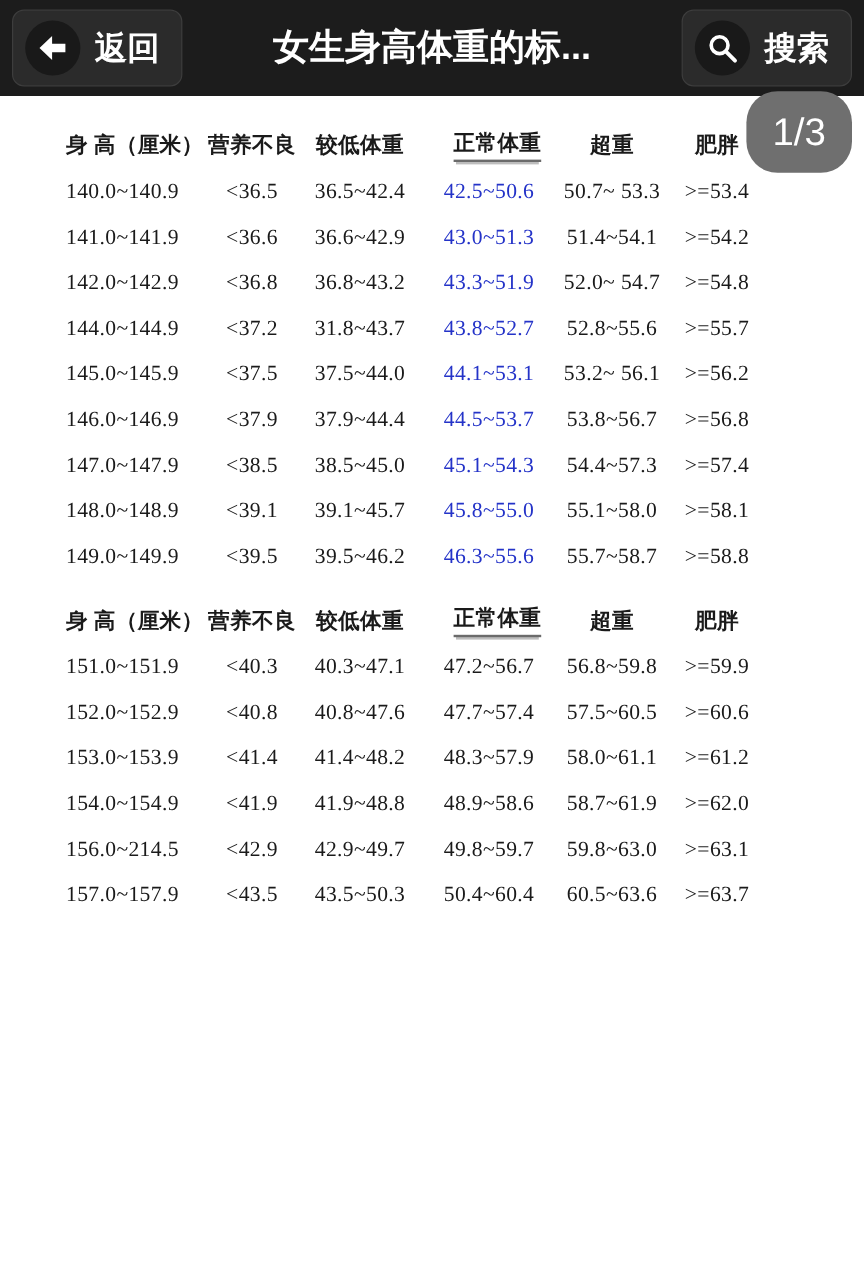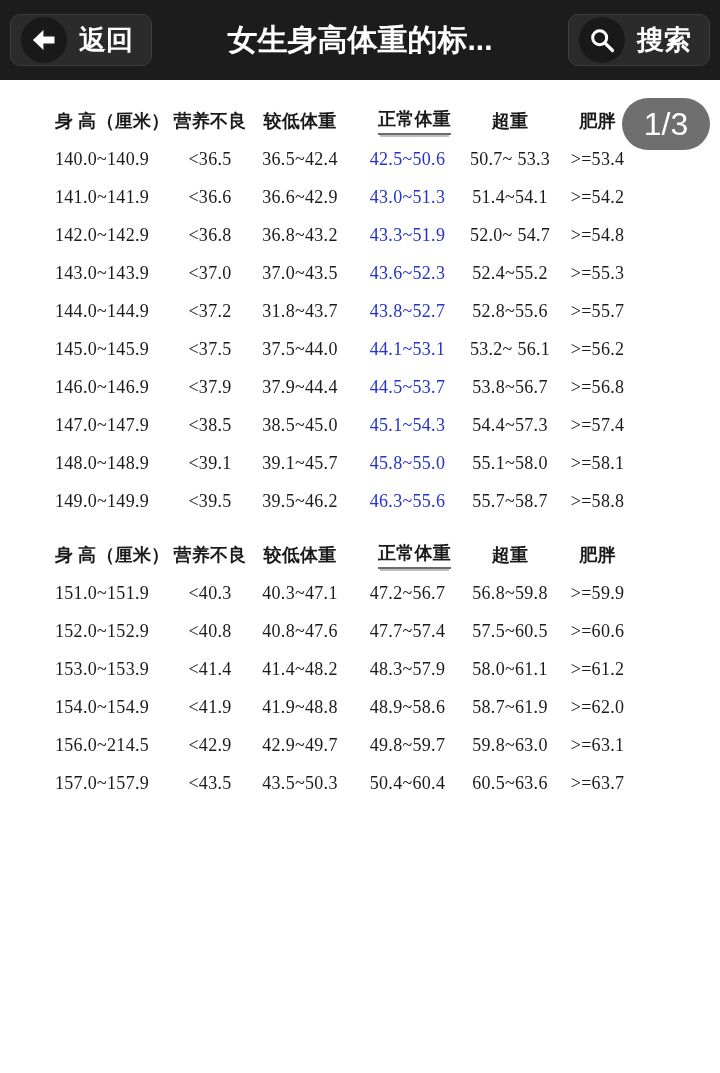--- a/index.html
+++ b/index.html
@@ -17,21 +17,21 @@
     position:relative;
     height:80px;
     background:#1c1c1c;
     display:flex;
     align-items:center;
     justify-content:space-between;
     padding:0 10px;
   }
   .appbar-btn {
     display:flex; align-items:center; gap:12px;
-    height:52px;
+    height:64px;
     padding:0 18px 0 10px;
     background:#2b2b2b;
     border:1px solid #3d3d3d;
     border-radius:10px;
     cursor:pointer;
   }
   .btn-circle {
     width:46px; height:46px;
     border-radius:50%;
     background:#191919;
@@ -49,22 +49,22 @@
     left:50%; top:50%;
     transform:translate(-50%,-50%);
     color:#ffffff;
     font-size:30px;
     font-weight:bold;
     white-space:nowrap;
   }
   
   .page-badge {
     position:absolute;
-    top:98px; right:10px;
-    min-width:88px; height:52px;
+    top:76px; right:10px;
+    min-width:88px; height:68px;
     border-radius:26px;
     background:#6f6f6f;
     color:#ffffff;
     font-size:32px;
     display:flex; align-items:center; justify-content:center;
     padding:0 14px;
   }
   
   .doc {
     color:#1a1a1a;
@@ -158,28 +158,20 @@
           </div>
           <div class="trow">
             <div class="tcell c0">142.0~142.9</div>
             <div class="tcell c1">&lt;36.8</div>
             <div class="tcell c2">36.8~43.2</div>
             <div class="tcell c3" style="color: rgb(36, 51, 200);">43.3~51.9</div>
             <div class="tcell c4">52.0~ 54.7</div>
             <div class="tcell c5">&gt;=54.8</div>
           </div>
           <div class="trow">
-            <div class="tcell c0">143.0~143.9</div>
-            <div class="tcell c1">&lt;37.0</div>
-            <div class="tcell c2">37.0~43.5</div>
-            <div class="tcell c3" style="color: rgb(36, 51, 200);">43.6~52.3</div>
-            <div class="tcell c4">52.4~55.2</div>
-            <div class="tcell c5">&gt;=55.3</div>
-          </div>
-          <div class="trow">
             <div class="tcell c0">144.0~144.9</div>
             <div class="tcell c1">&lt;37.2</div>
             <div class="tcell c2">31.8~43.7</div>
             <div class="tcell c3" style="color: rgb(36, 51, 200);">43.8~52.7</div>
             <div class="tcell c4">52.8~55.6</div>
             <div class="tcell c5">&gt;=55.7</div>
           </div>
           <div class="trow">
             <div class="tcell c0">145.0~145.9</div>
             <div class="tcell c1">&lt;37.5</div>

